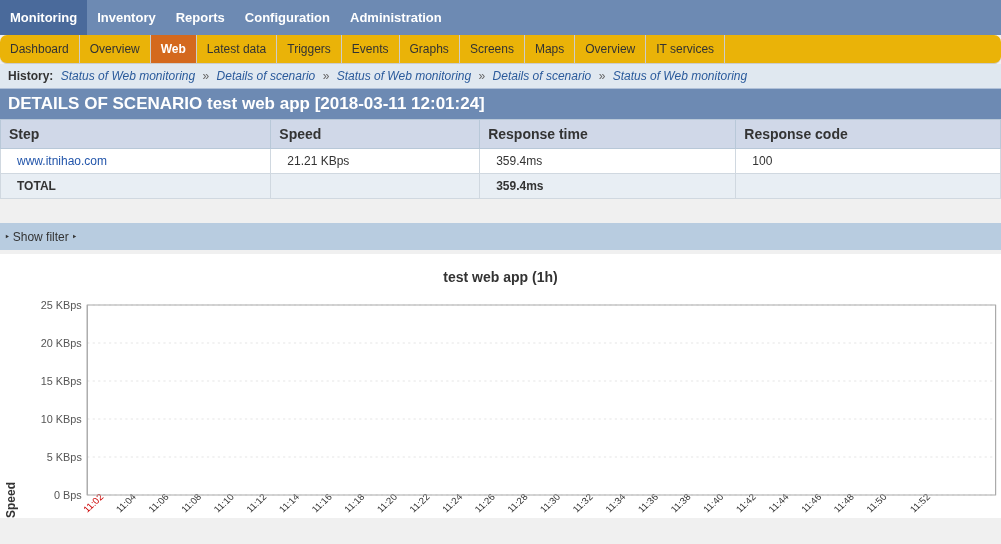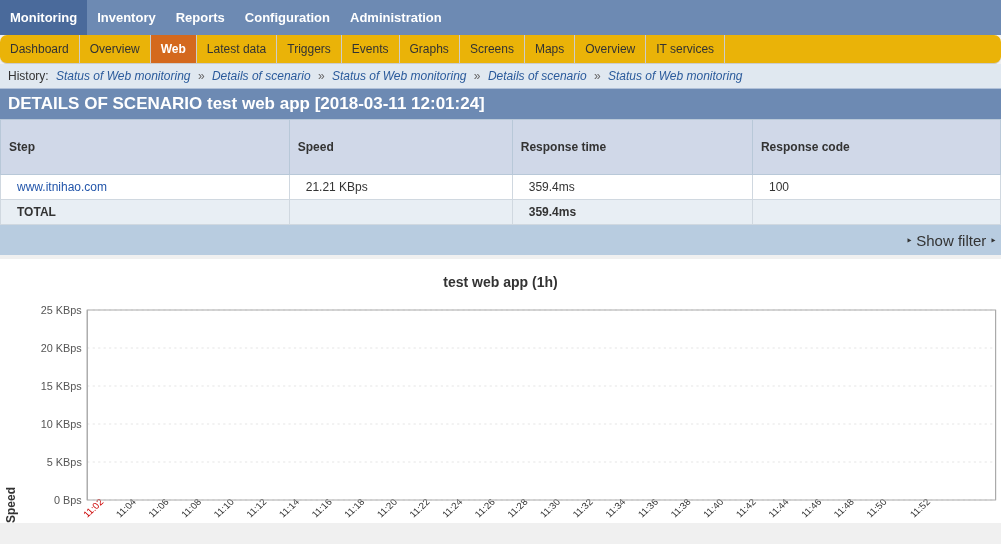--- a/index.html
+++ b/index.html
@@ -22,64 +22,64 @@
       padding: 7px 10px;
       color: #333;
       cursor: pointer;
       font-size: 12px;
       border-right: 1px solid #ccc;
     }
     .second-nav-item.active { background: #d4691e; color: #fff; font-weight: bold; }
 
     
     .breadcrumb-bar { background: #e0e8f0; padding: 5px 8px; border-bottom: 1px solid #b0c0d8; font-size: 12px; }
-    .breadcrumb-bar .label { font-weight: normal; margin-right: 4px; margin-top: 48px; }
+    .breadcrumb-bar .label { font-weight: bold; margin-right: 4px; margin-top: 48px; }
     .breadcrumb-bar a { color: #2a5a9b; text-decoration: none; font-style: italic; }
     .breadcrumb-bar .sep { margin: 0 4px; color: #666; }
 
     
     .details-header {
       background: #6d8ab3;
       color: #fff;
       padding: 5px 8px;
       font-size: 17px;
       font-weight: bold;
     }
 
     
     .data-table { width: 100%; border-collapse: collapse; }
     .data-table th {
       background: #d0d8e8;
-      padding: 20px 8px;
+      padding: 6px 8px;
       text-align: left;
       font-weight: bold;
       border: 1px solid #b8c8d8;
-      font-size: 12px;
+      font-size: 14px;
     }
     .data-table td {
       padding: 5px 16px;
       border: 1px solid #d0d8e0;
       background: #fff;
       font-size: 12px;
     }
     .data-table tr.total td {
       background: #e8eef4;
       font-weight: bold;
     }
     .data-table td:first-child { color: #2255aa; }
     .data-table tr.total td:first-child { color: #333; margin-top: 44px; }
 
     
     .filter-bar {
       background: #b8cce0;
-      text-align: right;
+      text-align: left;
       padding: 5px;
-      margin-top: 0;
+      margin-top: 24px;
       cursor: pointer;
-      font-size: 15px;
+      font-size: 12px;
       color: #333;
     }
 
     
     .chart-container { background: #fff; margin-top: 4px; padding: 10px 0 0 0; }
     .chart-title { text-align: center; font-size: 14px; font-weight: bold; padding: 5px 0 10px; }
     .chart-wrapper { display: flex; }
     .chart-y-label {
       writing-mode: vertical-rl;
       transform: rotate(180deg);

